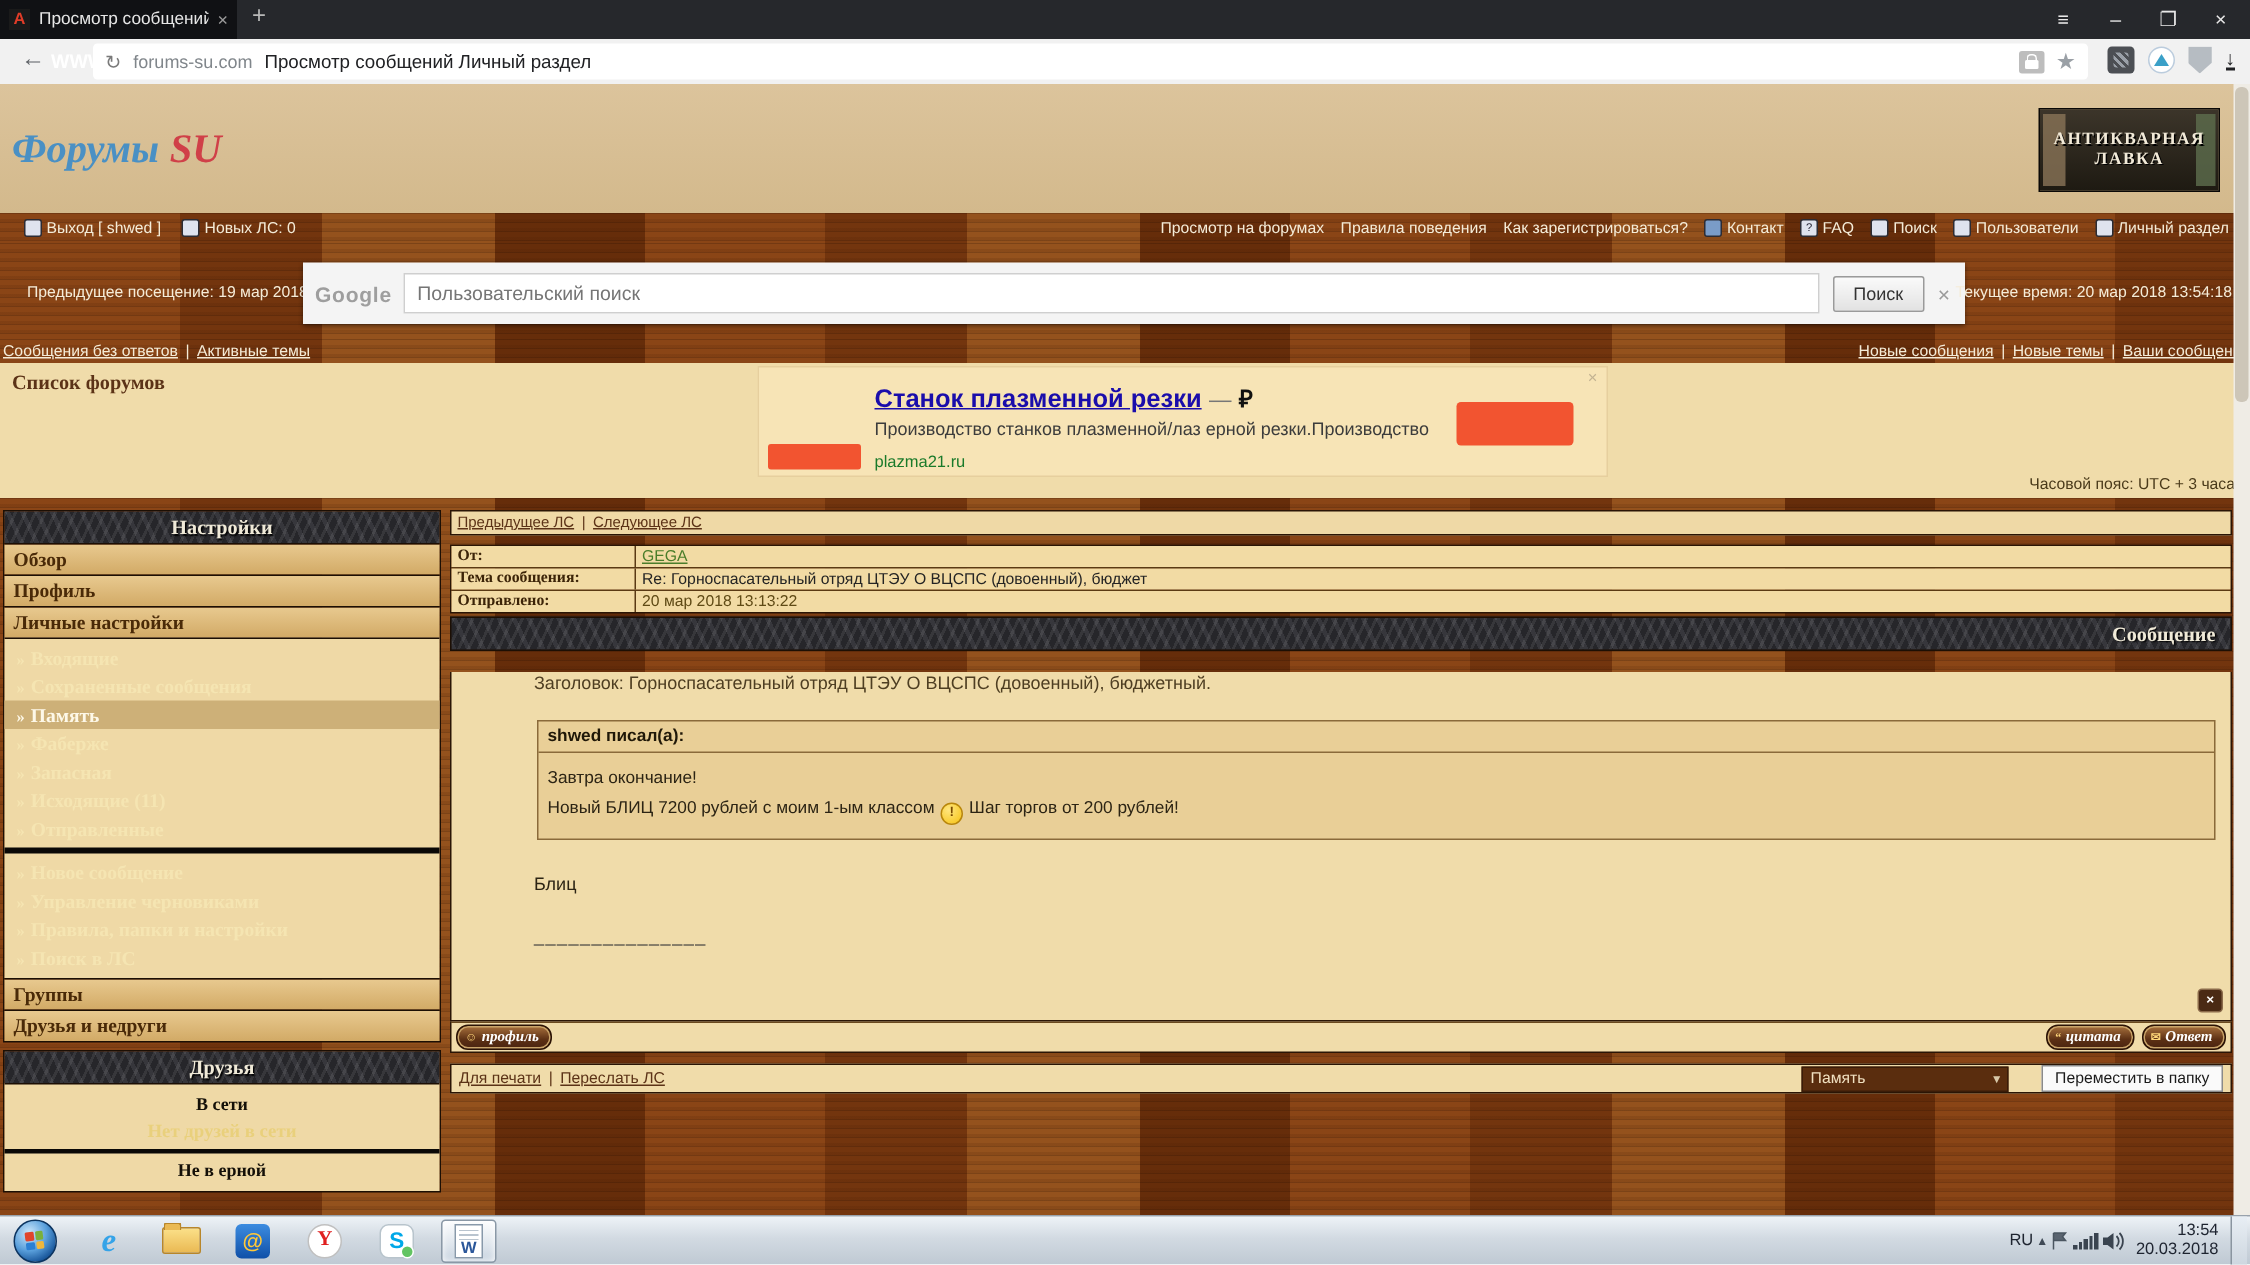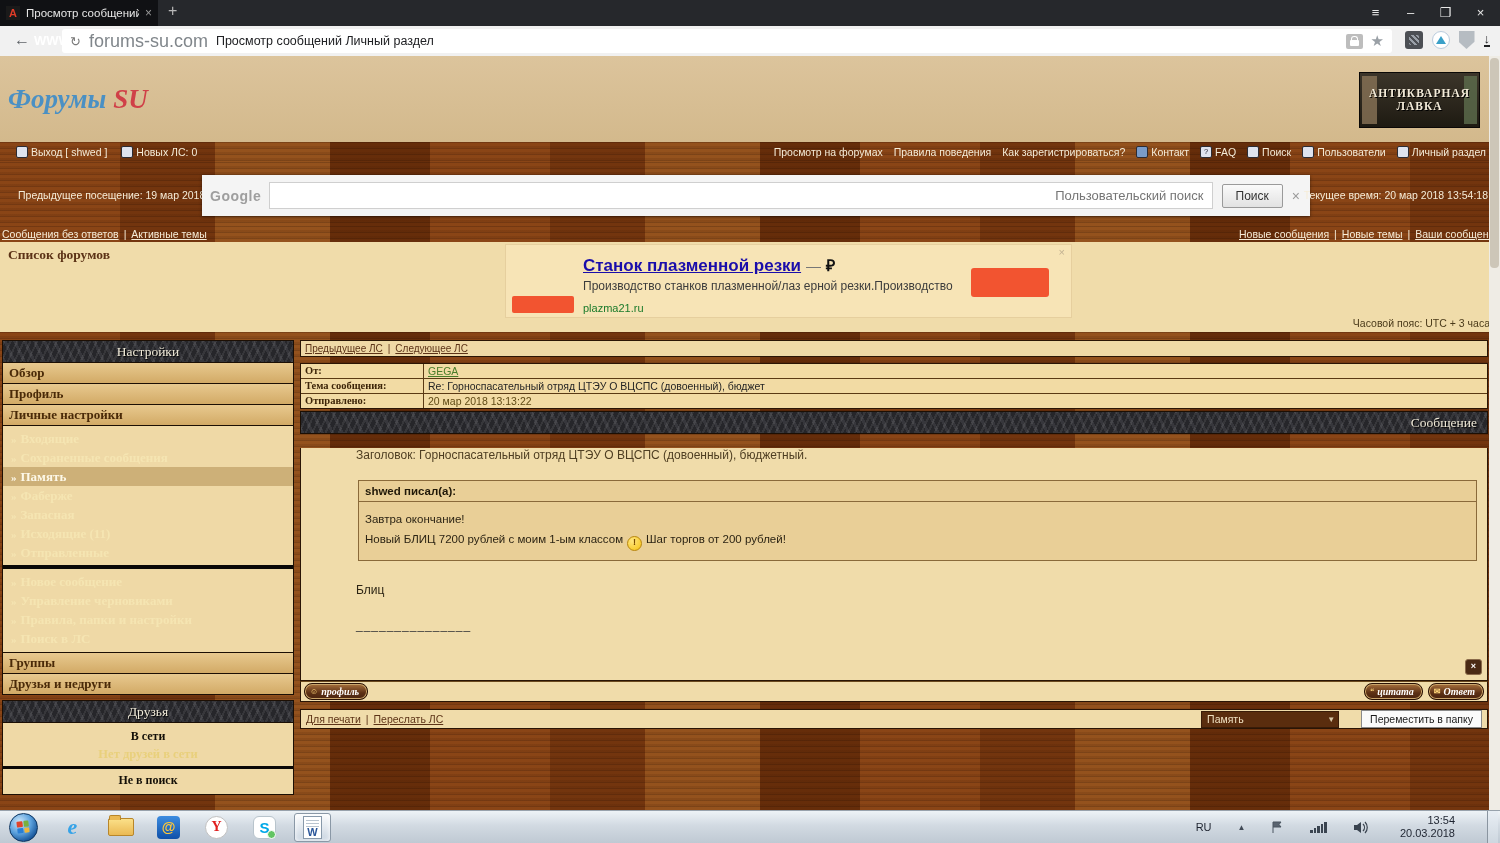--- a/index.html
+++ b/index.html
@@ -17,21 +17,21 @@
   .newtab{position:absolute;left:168px;top:2px;color:#b8b8b8;font-size:16px;}
   .winctl{position:absolute;top:0;right:2px;height:26px;display:flex;}
   .winctl span{width:35px;text-align:center;line-height:26px;color:#e8e8e8;font-size:13px;}
 
   .toolbar{position:absolute;top:26px;left:0;right:0;height:30px;background:#f1f1f1;border-bottom:1px solid #c9c9c9;}
   .back{position:absolute;left:14px;top:5px;font-size:16px;color:#5f6368;z-index:2;}
   .artifact{position:absolute;left:34px;top:7px;color:#fff;font-weight:bold;font-size:13px;z-index:0;}
   .urlbar{position:absolute;left:62px;top:3px;width:1330px;height:24px;background:#fff;border-radius:3px;
     display:flex;align-items:center;z-index:1;padding:0 8px;gap:8px;box-sizing:border-box;}
   .reload{color:#7a7a7a;font-size:13px;}
-  .domain{color:#80868b;font-size:18px;white-space:nowrap;}
+  .domain{color:#80868b;font-size:12px;white-space:nowrap;}
   .pagetitle{color:#202124;font-size:12.5px;flex:1;white-space:nowrap;overflow:hidden;}
   .lockbox{width:17px;height:15px;background:#bdbdbd;border-radius:2px;position:relative;flex:none;}
   .lockbox::before{content:"";position:absolute;left:5px;top:2px;width:5px;height:4px;border:1.5px solid #fff;
     border-bottom:none;border-radius:3px 3px 0 0;}
   .lockbox::after{content:"";position:absolute;left:4px;top:6px;width:9px;height:6px;background:#fff;border-radius:1px;}
   .star{color:#9aa0a6;font-size:15px;}
   .extrow{position:absolute;right:10px;top:5px;display:flex;gap:9px;align-items:center;z-index:2;}
   .ext1{width:18px;height:18px;background:#4c4f54;border-radius:3px;position:relative;}
   .ext1::after{content:"";position:absolute;left:4px;top:4px;width:10px;height:10px;
     background:repeating-linear-gradient(45deg,#9aa0a8 0 2px,transparent 2px 4px);border-radius:2px;}
@@ -44,21 +44,21 @@
   .scrollbar{position:absolute;top:56px;right:0;width:11px;bottom:33px;background:#efece5;z-index:40;}
   .scroll-thumb{position:absolute;top:2px;left:1px;width:9px;height:210px;background:#cdc6b8;border-radius:4px;}
 
   
   .wood{background:
     repeating-linear-gradient(180deg, rgba(25,8,0,.20) 0 1px, rgba(0,0,0,0) 1px 4px, rgba(70,28,4,.14) 4px 6px),
     repeating-linear-gradient(90deg, #8a4516 0 120px, #73350e 120px 215px, #94521d 215px 330px, #662d0a 330px 430px);}
   .stonehead{background:
     repeating-linear-gradient(115deg, rgba(255,255,255,.08) 0 2px, rgba(0,0,0,0) 2px 6px),
     repeating-linear-gradient(65deg, rgba(130,130,140,.18) 0 3px, rgba(0,0,0,0) 3px 9px), #26262a;
-    color:#f0ead8;font-family:"Liberation Serif",serif;font-weight:normal;text-shadow:1px 1px 1px #000;}
+    color:#f0ead8;font-family:"Liberation Serif",serif;font-weight:bold;text-shadow:1px 1px 1px #000;}
 
   
   .masthead{position:absolute;top:56px;left:0;right:0;height:86px;background:linear-gradient(#dcc49c,#d3b98c);}
   .logo{position:absolute;left:8px;top:28px;font-family:"Liberation Serif",serif;font-style:italic;font-weight:bold;font-size:27px;}
   .logo-b{color:#4a90c4;} .logo-r{color:#d04048;margin-left:7px;}
   .banner{position:absolute;right:20px;top:16px;width:119px;height:54px;background:linear-gradient(#3c352a,#1e1a12);
     border:1px solid #0a0806;display:flex;flex-direction:column;align-items:center;justify-content:center;
     font-family:"Liberation Serif",serif;font-weight:bold;letter-spacing:1px;color:#f2ead8;overflow:hidden;}
   .banner::before{content:"";position:absolute;left:2px;top:3px;bottom:3px;width:15px;background:#8a7458;opacity:.8;}
   .banner::after{content:"";position:absolute;right:2px;top:3px;bottom:3px;width:13px;background:#5e6e4e;opacity:.8;}
@@ -73,21 +73,21 @@
     font-size:7.5px;line-height:10px;text-align:center;color:#223;flex:none;font-style:normal;}
   .nav-ic.blue{background:#7a9cc8;color:#fff;}
 
   .searchzone{position:absolute;top:162px;left:0;right:0;height:64px;}
   .visit{position:absolute;left:18px;top:27px;font-size:10.5px;color:#f5ecd8;}
   .current{position:absolute;right:12px;top:27px;font-size:10.5px;color:#f5ecd8;}
   .searchpanel{position:absolute;left:202px;top:13px;width:1108px;height:41px;background:#f4f4f4;
     box-shadow:0 1px 3px rgba(0,0,0,.45);display:flex;align-items:center;box-sizing:border-box;padding:0 8px;}
   .glogo{color:#9e9e9e;font-size:14px;font-weight:bold;margin-right:8px;letter-spacing:.5px;}
   .searchinput{flex:1;height:25px;border:1px solid #cfcfcf;background:#fff;font-size:13px;padding:0 8px;color:#333;
-    font-family:"Liberation Sans",sans-serif;outline:none;text-align:right;}
+    font-family:"Liberation Sans",sans-serif;outline:none;}
   .searchbtn{margin:0 9px;height:24px;padding:0 13px;background:linear-gradient(#fafafa,#e2e2e2);
     border:1px solid #9a9a9a;font-size:12px;color:#333;border-radius:2px;}
   .searchclose{color:#9a9a9a;font-size:14px;margin-right:2px;}
 
   .crumbbar{position:absolute;top:226px;left:0;right:0;height:16px;display:flex;align-items:center;
     font-size:10.5px;color:#f5ecd8;overflow:hidden;}
   .crumbbar .lft{display:flex;gap:5px;padding-left:2px;}
   .crumbbar .rgt{margin-left:auto;display:flex;gap:5px;padding-right:0;white-space:nowrap;}
   .wlink{text-decoration:underline;cursor:pointer;}
 
@@ -198,21 +198,21 @@
     font-family:"Liberation Serif",serif;font-weight:bold;font-size:14px;display:flex;align-items:center;justify-content:center;box-sizing:border-box;}
   .skype{width:23px;height:23px;border-radius:6px;background:#fff;border:1px solid #b8c4cc;color:#00a8e8;
     font-weight:bold;font-size:15px;display:flex;align-items:center;justify-content:center;position:relative;box-sizing:border-box;}
   .skype::after{content:"";position:absolute;right:-1px;bottom:-1px;width:7px;height:7px;border-radius:50%;
     background:#62c462;border:1px solid #fff;}
   .wordpage{width:17px;height:21px;background:#fff;border:1px solid #8899aa;position:relative;
     display:flex;align-items:flex-end;justify-content:center;}
   .wordpage::before{content:"";position:absolute;left:2px;top:3px;right:2px;height:8px;
     background:repeating-linear-gradient(180deg,#b9c4cf 0 1px,transparent 1px 3px);}
   .word-w{color:#2b579a;font-weight:bold;font-size:11px;line-height:12px;}
-  .tray{margin-left:auto;display:flex;align-items:center;gap:26px;height:100%;padding-right:2px;}
+  .tray{margin-left:auto;display:flex;align-items:center;gap:2px;height:100%;padding-right:2px;}
   .tray-txt{font-size:11px;color:#1e2430;}
   .tray-up{font-size:8px;color:#404a56;}
   .sigbars{display:inline-flex;align-items:flex-end;gap:1px;height:11px;}
   .sigbars i{display:block;width:2.5px;background:#3a4450;}
   .clock{text-align:right;font-size:11px;color:#1e2430;line-height:13px;margin:0 6px;}
   .showdesk{width:10px;height:33px;border-left:1px solid #8a95a0;background:linear-gradient(#e8eef4,#cdd6df);flex:none;}
 </style>
 </head>
 <body>
 
@@ -374,21 +374,21 @@
         </div>
         <div class="sb-row">Группы</div>
         <div class="sb-row">Друзья и недруги</div>
       </div>
       <div class="sb-block mt5">
         <div class="sb-head stonehead">Друзья</div>
         <div class="fr-body">
           <div class="fr-strong">В сети</div>
           <div class="fr-faint">Нет друзей в сети</div>
           <div class="fr-div"></div>
-          <div class="fr-strong">Не в поиск</div>
+          <div class="fr-strong">Не в ерной</div>
 
         </div>
       </div>
     </div>
 
     <div class="content">
       <div class="jump">
         <span class="blink">Предыдущее ЛС</span>
         <span>|</span>
         <span class="blink">Следующее ЛС</span>

